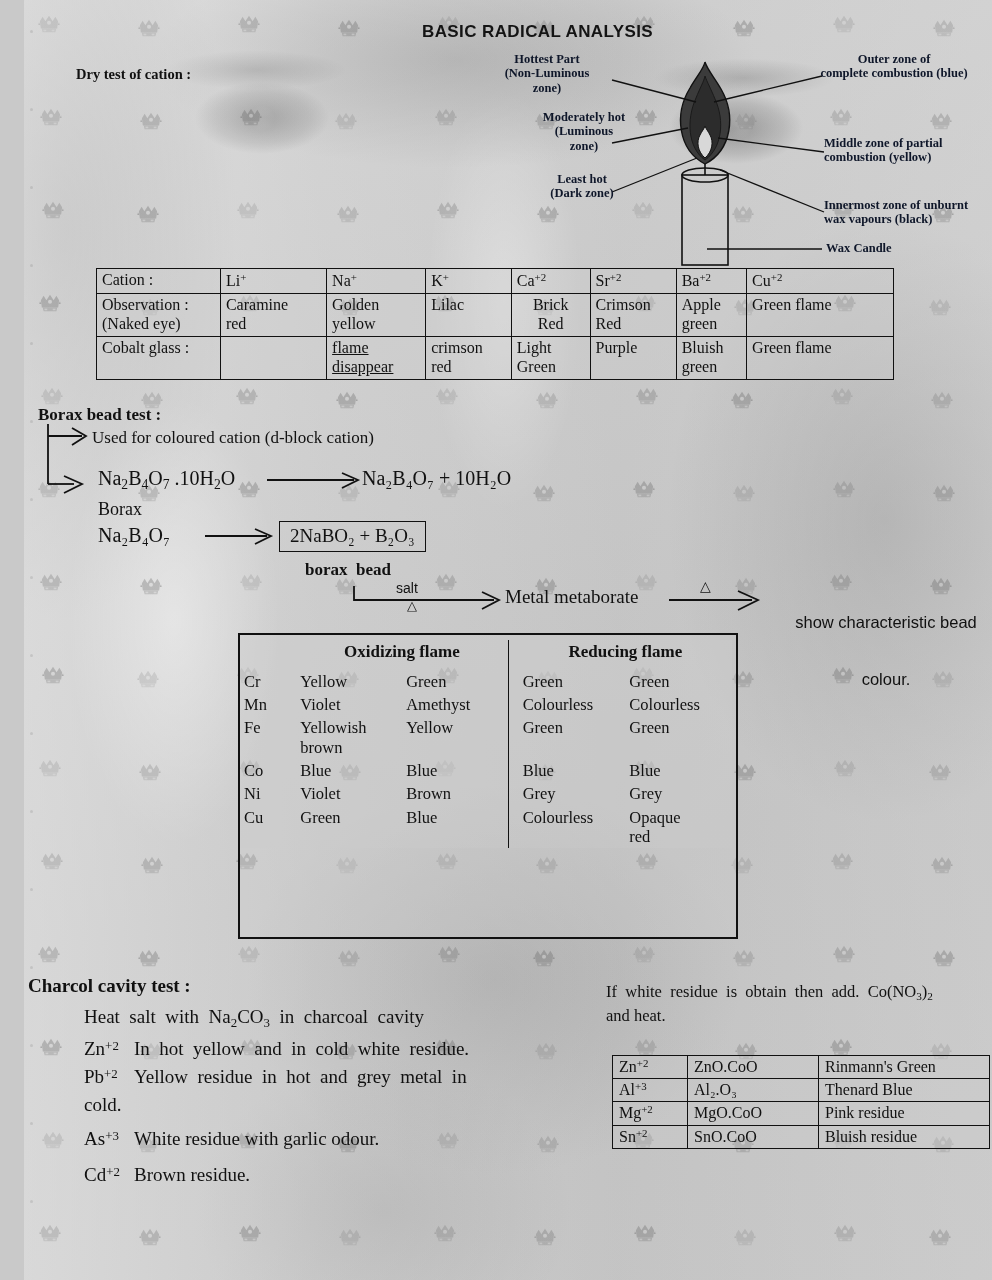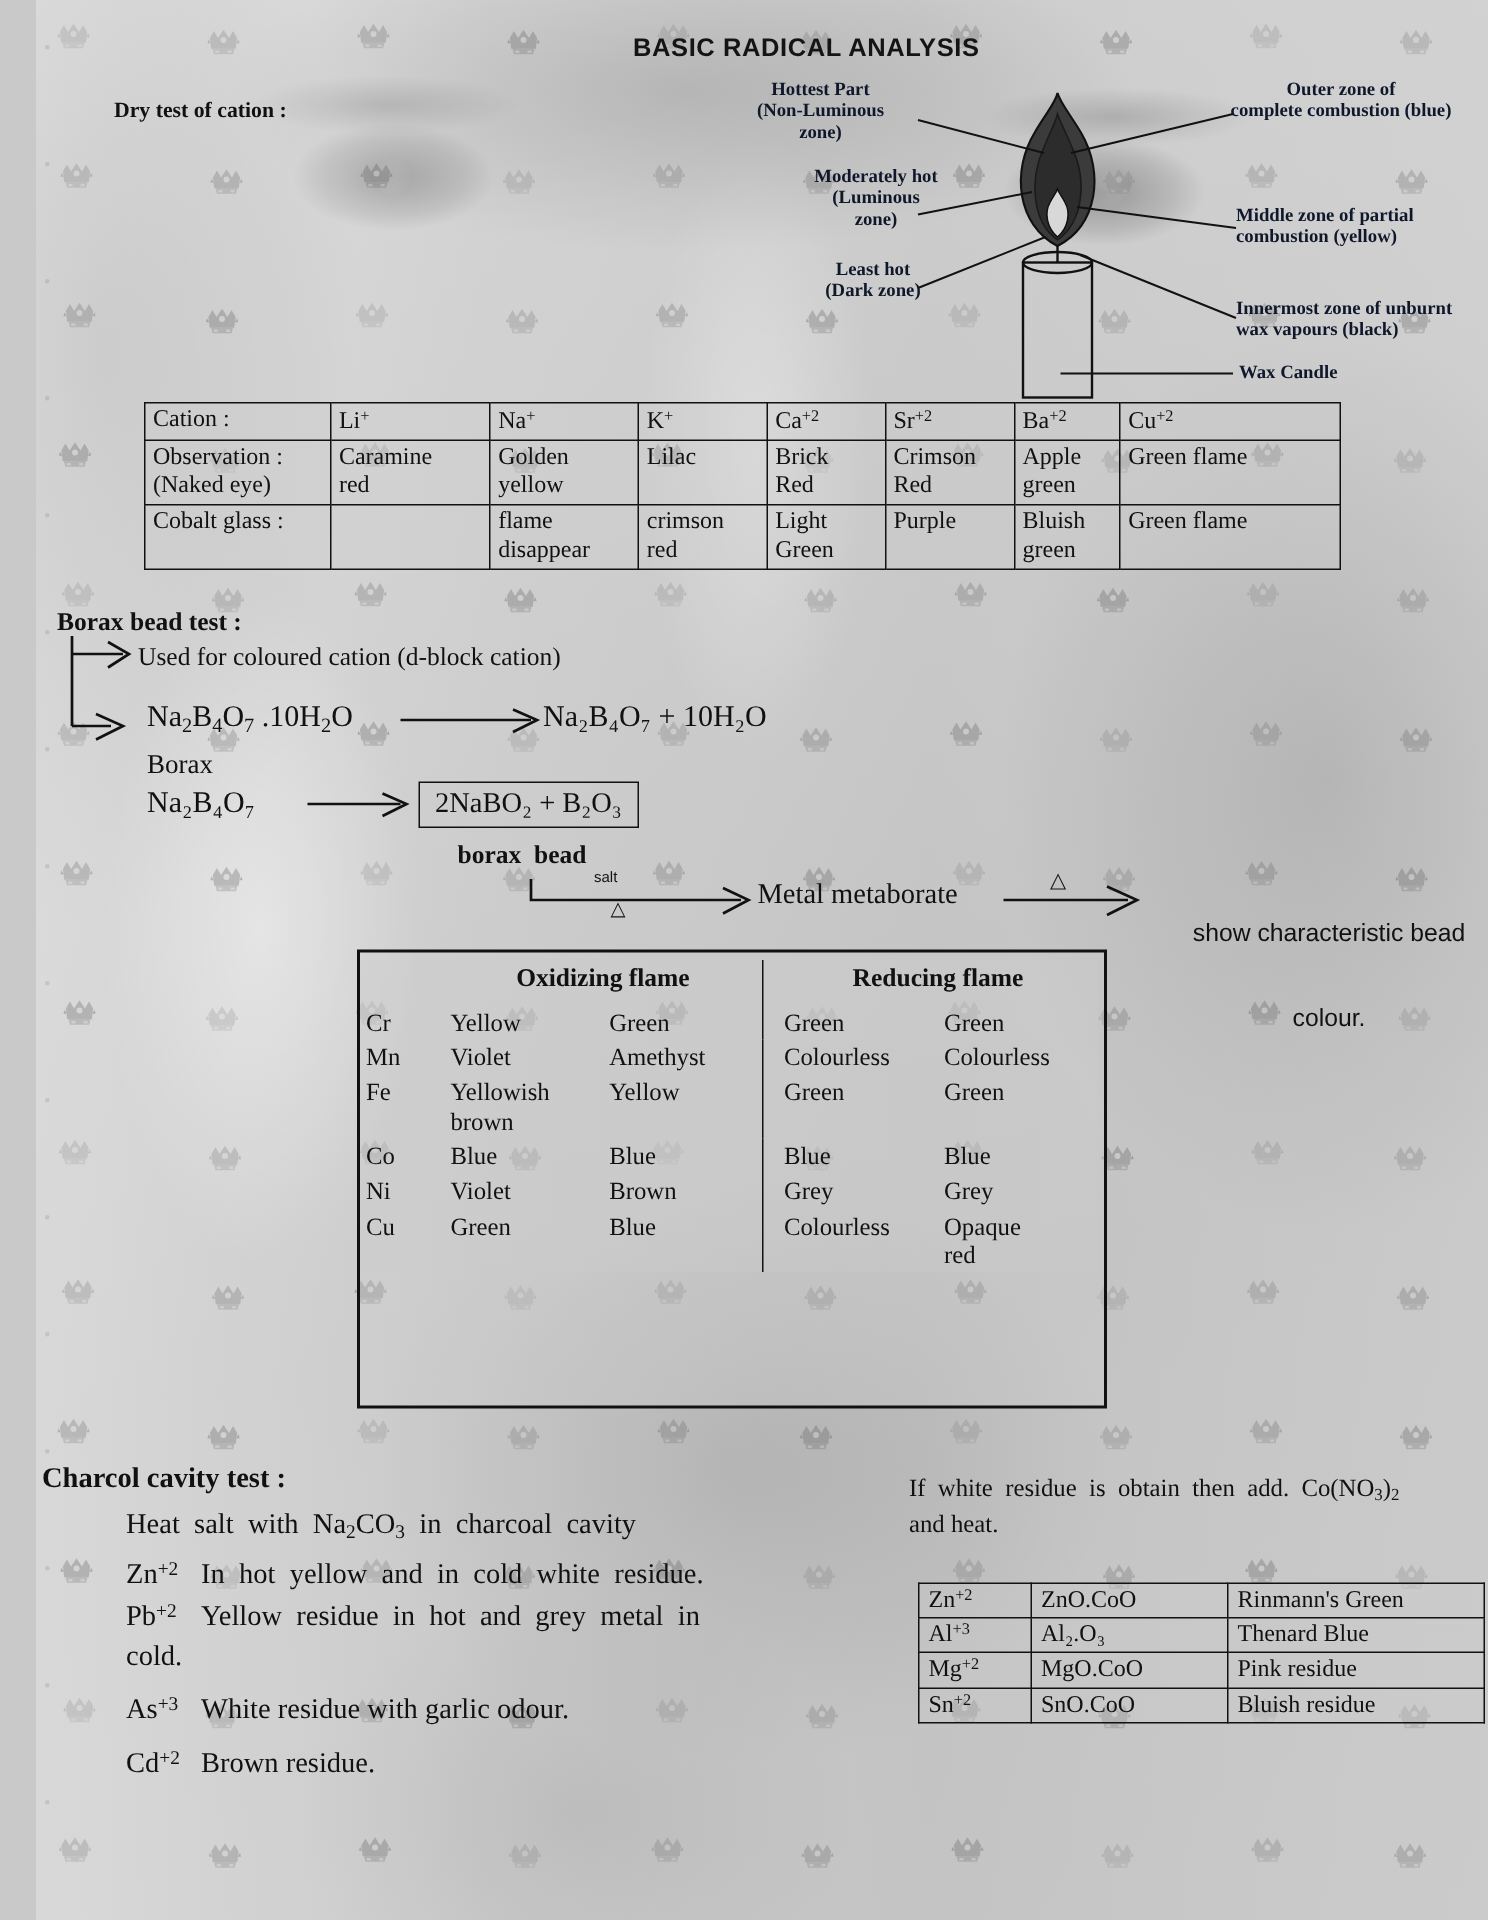--- a/index.html
+++ b/index.html
@@ -2040,32 +2040,32 @@
           <td style="width: 150px;"><span>Cu<sup>+2</sup></span></td>
         </tr>
         <tr>
           <td style="width: 118px; white-space: pre-line;">Observation :
 (Naked  eye)</td>
           <td style="width: 100px; white-space: pre-line;">Caramine
 red</td>
           <td style="width: 92px; white-space: pre-line;">Golden
 yellow</td>
           <td style="width: 78px; white-space: pre-line;">Lilac</td>
-          <td style="width: 72px; white-space: pre-line;">Brick
+          <td style="width: 72px; white-space: pre-line; text-align: center;">Brick
 Red</td>
           <td style="width: 78px; white-space: pre-line;">Crimson
 Red</td>
           <td style="width: 62px; white-space: pre-line;">Apple
 green</td>
           <td style="width: 150px; white-space: pre-line;">Green  flame</td>
         </tr>
         <tr>
           <td style="width: 118px; white-space: pre-line;">Cobalt glass  :</td>
           <td style="width: 100px; white-space: pre-line;"></td>
-          <td style="width: 92px; white-space: pre-line;">flame
+          <td style="width: 92px; white-space: pre-line; text-decoration: underline;">flame
 disappear</td>
           <td style="width: 78px; white-space: pre-line;">crimson
 red</td>
           <td style="width: 72px; white-space: pre-line;">Light
 Green</td>
           <td style="width: 78px; white-space: pre-line;">Purple</td>
           <td style="width: 62px; white-space: pre-line;">Bluish
 green</td>
           <td style="width: 150px; white-space: pre-line;">Green  flame</td>
         </tr>
@@ -2102,21 +2102,21 @@
   <div class="tx ser" style="left:338px;top:467px;font-size:20px;">Na₂B₄O₇ + 10H₂O</div>
 
   <div class="tx ser" style="left:74px;top:499px;font-size:18px;">Borax</div>
 
   <div class="tx ser" style="left:74px;top:524px;font-size:20px;">Na₂B₄O₇</div>
 
   <div class="eqbox" style="left:255px;top:521px;">2NaBO₂     +     B₂O₃</div>
 
   <div class="tx ser" style="left:281px;top:560px;font-size:17px;font-weight:bold;">borax  bead</div>
 
-  <div class="tx" style="left:372px;top:580px;font-family:'Liberation Sans',sans-serif;font-size:10px;">salt</div>
+  <div class="tx" style="left:372px;top:580px;font-family:'Liberation Sans',sans-serif;font-size:14px;">salt</div>
   <div class="tx" style="left:383px;top:598px;font-family:'Liberation Sans',sans-serif;font-size:13px;">△</div>
 
   <div class="tx ser" style="left:481px;top:586px;font-size:19px;">Metal metaborate</div>
 
   <div class="tx" style="left:676px;top:578px;font-family:'Liberation Sans',sans-serif;font-size:14px;">△</div>
 
   <div class="tx" style="left:742px;top:575px;font-family:'Liberation Sans',sans-serif;font-size:16.5px;width:240px;text-align:center;">
     <div>show characteristic bead</div>
     <div>colour.</div>
   </div>

